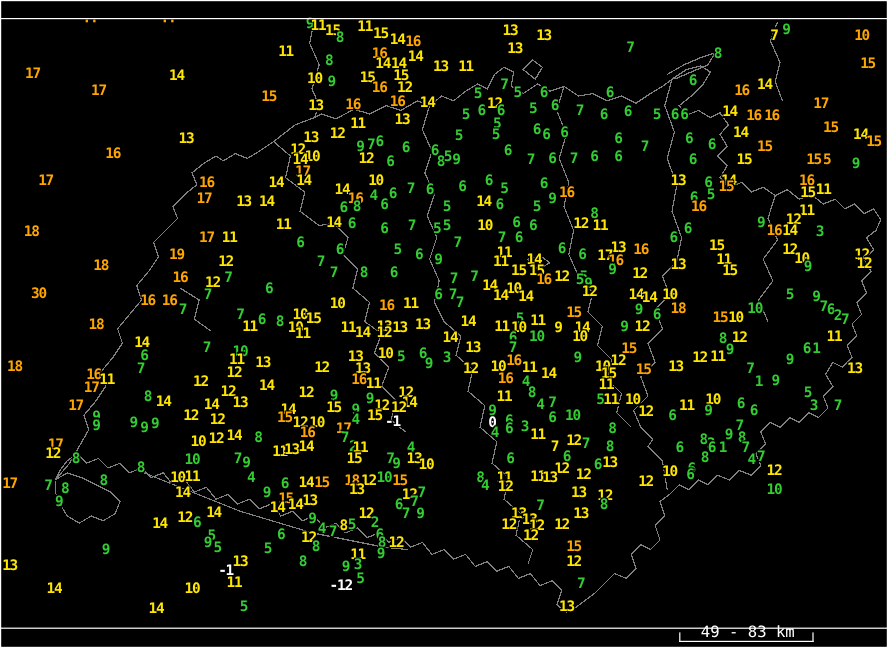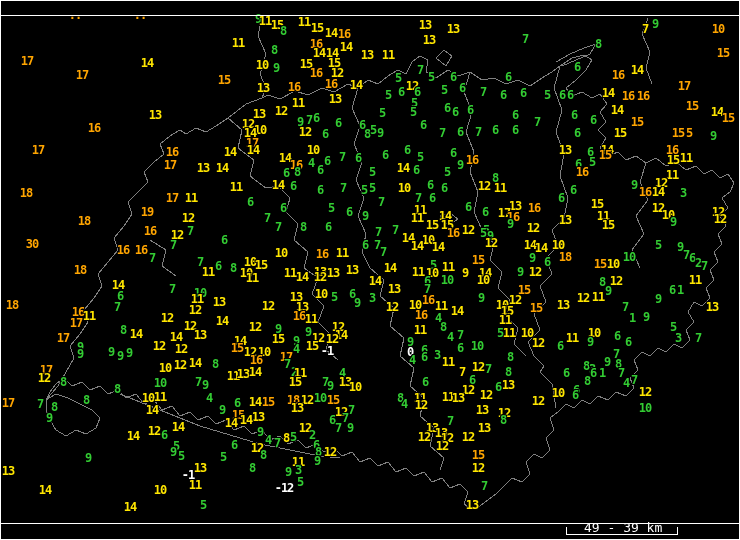--- a/index.html
+++ b/index.html
@@ -586,18 +586,18 @@
       </div>
   </div>
 
   <div class="sep sep-bottom"></div>
 
   <div class="statusbar">
     <span>So, 23.11.2014 18:00z (c) MeteoGroup</span>
   </div>
 
   <div class="scalebox">
-    <span class="scale-label">49 - 39 km</span>
+    <span class="scale-label">49 - 83 km</span>
     <div class="scale-bracket"></div>
   </div>
 
   <div class="frame"></div>
 </div>
 
 </body></html>

